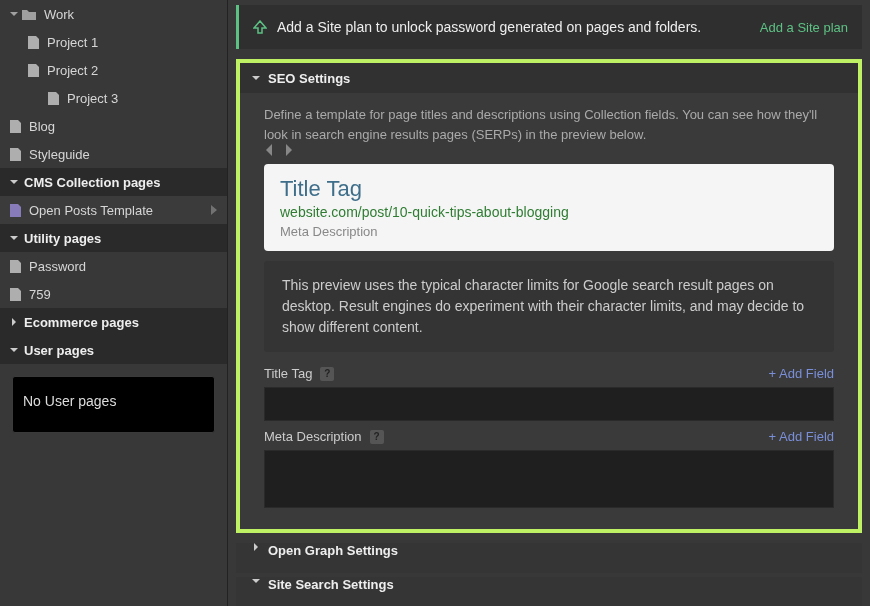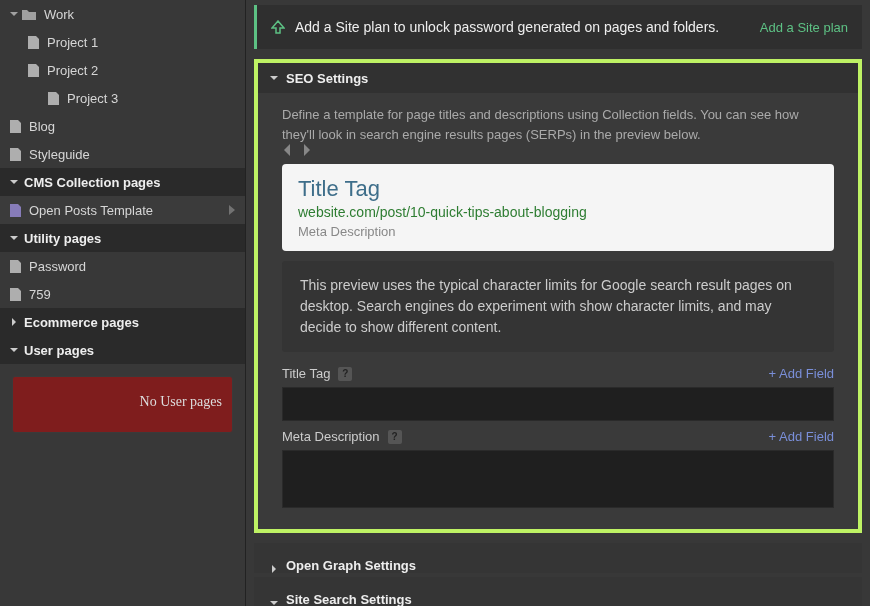--- a/index.html
+++ b/index.html
@@ -1,32 +1,32 @@
 <!DOCTYPE html>
 <html><head>
 <meta charset="utf-8">
 <style>
 * { box-sizing: border-box; margin: 0; padding: 0; }
 body { font-family: Arial, sans-serif; font-size: 13px; background: #2e2e2e; color: #d6d6d6; width: 870px; height: 606px; overflow: hidden; }
 .app { display: flex; height: 606px; }
-.sidebar { width: 246px; background: #383838; overflow-y: auto; border-right: 1px solid #222; }
+.sidebar { width: 228px; background: #383838; overflow-y: auto; border-right: 1px solid #222; }
 .main { flex: 1; background: #383838; overflow-y: auto; padding: 5px 8px 10px 8px; }
 
 .tree-item { display: flex; align-items: center; height: 28px; padding: 0 10px; cursor: pointer; color: #d6d6d6; }
 .tree-item.active { background: #3b3b3b; }
 .tree-item .chev { opacity: 0.7; margin-right: 2px; width: 10px; display: inline-flex; }
 .tree-item .ic { margin-right: 8px; display: inline-flex; opacity: 0.8; }
 .tree-item .chevright { margin-left: auto; opacity: 0.5; }
 .indent-1 { padding-left: 28px; }
 .indent-2 { padding-left: 48px; }
 
 .section-head { display: flex; align-items: center; height: 28px; padding: 0 10px; font-weight: bold; background: #2a2a2a; color: #eee; cursor: pointer; font-size: 13px; }
 .section-head .chev { margin-right: 6px; display: inline-flex; }
 
-.info-box { margin: 12px; padding: 14px 10px; background: #7f1d1d; border: 1px solid #3a3a3a; text-align: right; font-size: 12px; color: #999; line-height: 1.5; border-radius: 3px; font-family: Liberation Serif, serif; }
+.info-box { margin: 12px; padding: 14px 10px; background: #000000; border: 1px solid #3a3a3a; text-align: left; font-size: 12px; color: #999; line-height: 1.5; border-radius: 3px; }
 .info-box .title { color: #ddd; font-size: 14px; margin-bottom: 6px; }
 .info-box .link { color: #6d8bd9; cursor: pointer; }
 
 .banner { display: flex; align-items: center; background: #2f2f2f; border-left: 3px solid #5dc184; height: 44px; padding: 0 14px; color: #eee; font-size: 14px; margin-bottom: 10px; }
 .banner .arrowup { margin-right: 10px; color: #5dc184; display: inline-flex; }
 .banner .action { margin-left: auto; color: #5dc184; cursor: pointer; font-size: 13px; }
 
 .panel { border: 4px solid #bef264; background: #3a3a3a; padding-bottom: 10px; margin-bottom: 10px; }
 .panel-head { display: flex; align-items: center; height: 30px; padding: 0 12px; background: #313131; font-weight: bold; color: #eee; font-size: 13px; cursor: pointer; }
 .panel-head .chev { margin-right: 8px; display: inline-flex; }
@@ -44,21 +44,21 @@
 
 .note { background: #343434; padding: 14px 18px; color: #ccc; font-size: 14px; line-height: 1.5; border-radius: 3px; margin-bottom: 14px; }
 
 .field-label-row { display: flex; align-items: center; justify-content: space-between; margin-bottom: 6px; margin-top: 8px; }
 .field-label-row .lbl { color: #ccc; font-size: 13px; display: flex; align-items: center; gap: 8px; }
 .field-label-row .qmark { display: inline-flex; align-items: center; justify-content: center; width: 14px; height: 14px; background: #555; color: #222; font-size: 10px; font-weight: bold; border-radius: 2px; }
 .field-label-row .add { color: #7a8fd9; font-size: 13px; cursor: pointer; }
 .field-input { width: 100%; background: #1f1f1f; border: 1px solid #2a2a2a; height: 34px; color: #ddd; padding: 6px 8px; font-size: 13px; }
 .field-textarea { width: 100%; background: #1f1f1f; border: 1px solid #2a2a2a; height: 58px; color: #ddd; padding: 6px 8px; font-size: 13px; resize: none; }
 
-.collapsed-row { display: flex; align-items: flex-end; height: 30px; padding: 0 16px; background: #353535; font-weight: bold; color: #eee; font-size: 13px; margin-bottom: 4px; cursor: pointer; }
+.collapsed-row { display: flex; align-items: flex-start; height: 30px; padding: 0 16px; background: #353535; font-weight: bold; color: #eee; font-size: 13px; margin-bottom: 4px; cursor: pointer; }
 .collapsed-row .chev { margin-right: 8px; display: inline-flex; }
 
 svg { display: block; }
 </style>
 </head>
 <body>
 
 <div class="app">
   <div class="sidebar">
 
@@ -226,21 +226,21 @@
               </span>
           </div>
         </div>
 
         <div class="serp">
           <div class="serp-title">Title Tag</div>
           <div class="serp-url">website.com/post/10-quick-tips-about-blogging</div>
           <div class="serp-meta">Meta Description</div>
         </div>
 
-        <div class="note">This preview uses the typical character limits for Google search result pages on desktop. Search engines do experiment with show character limits, and may decide to show different content.</div>
+        <div class="note">This preview uses the typical character limits for Google search result pages on desktop. Result engines do experiment with their character limits, and may decide to show different content.</div>
 
         <div class="field-label-row">
           <div class="lbl">
             <span>Title Tag</span>
             <span class="qmark">?</span>
           </div>
           <span class="add">+ Add Field</span>
         </div>
         <input class="field-input" style="">
 

